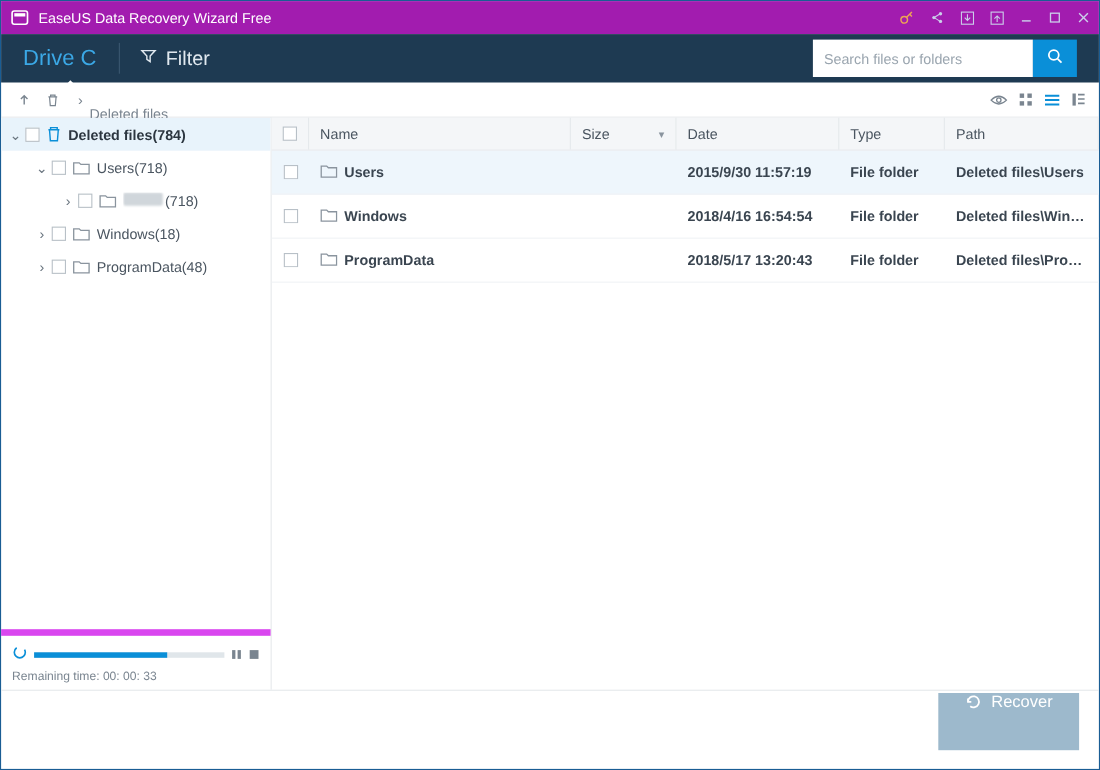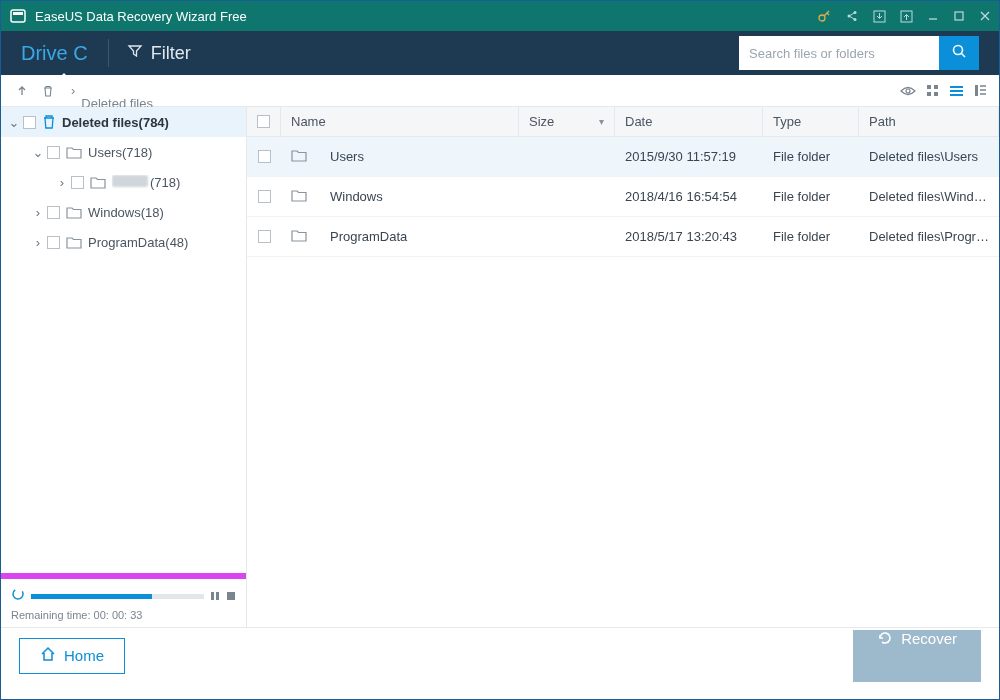--- a/index.html
+++ b/index.html
@@ -1,19 +1,19 @@
 <!DOCTYPE html>
 <html><head>
 <meta charset="utf-8">
 <style>
 * { margin: 0; padding: 0; box-sizing: border-box; font-family: "Segoe UI", Arial, sans-serif; }
 body { width: 1000px; height: 700px; overflow: hidden; background: #fff; border: 1px solid #1a5d94; }
 
 
-.titlebar { height: 30px; background: #0f766e; display: flex; align-items: center; padding: 0 8px; color: #fff; }
+.titlebar { height: 30px; background: #a21caf; display: flex; align-items: center; padding: 0 8px; color: #fff; }
 .titlebar .app-icon { width: 18px; height: 18px; margin-right: 8px; }
 .titlebar .title { font-size: 13px; font-weight: 500; flex: 1; }
 .titlebar .win-controls { display: flex; gap: 14px; align-items: center; }
 .titlebar .win-controls span { cursor: pointer; opacity: 0.9; }
 .titlebar svg { display: block; }
 
 
 .toolbar { height: 44px; background: #1e3a52; display: flex; align-items: center; padding: 0 20px; }
 .drive-label { color: #3ba8e6; font-size: 20px; margin-right: 20px; }
 .toolbar-sep { width: 1px; height: 28px; background: #3a5870; margin-right: 18px; }
@@ -66,21 +66,21 @@
 .fhdr .cb-cell .cb, .frow .cb-cell .cb { width: 13px; height: 13px; border: 1px solid #b8c0c7; background:#fff;}
 .col-name { flex: 1; }
 .col-size { width: 96px; justify-content: space-between; }
 .col-date { width: 148px; }
 .col-type { width: 96px; }
 .col-path { width: 140px; border-right:none; }
 .sort-caret { color:#8a949e; font-size:10px; }
 
 .frow { display: flex; height: 40px; align-items: center; font-size: 13px; color: #3a4550; border-bottom: 1px solid #f0f3f5; }
 .frow.hl { background: #eef6fc; }
-.frow .cell { padding: 0 10px; display:flex; align-items:center; gap:23px; overflow:hidden; white-space:nowrap; text-overflow:ellipsis;}
+.frow .cell { padding: 0 10px; display:flex; align-items:center; gap:6px; overflow:hidden; white-space:nowrap; text-overflow:ellipsis;font-weight:bold;}
 .frow .cb-cell { width: 34px; justify-content:center; }
 .frow .col-name { flex:1; }
 .frow .col-size { width:96px; }
 .frow .col-date { width:148px; }
 .frow .col-type { width:96px; }
 .frow .col-path { width:140px; }
 .ellipsis { overflow:hidden; white-space:nowrap; text-overflow:ellipsis; display:block; }
 
 
 .bottom { height: 56px; border-top: 1px solid #e5e9ec; display: flex; align-items: center; padding: 0 18px; }
@@ -354,26 +354,20 @@
           <div class="cell col-path">
             <span class="ellipsis">Deleted files\Progra...</span>
           </div>
         </div>
       </div>
   </div>
 
 </div>
 
 <div class="bottom">
-  <div class="home-btn">
-    <span><svg width="16" height="16" viewBox="0 0 16 16">
-          <path d="M2 8 L8 2 L14 8 M4 7 V14 H12 V7" fill="none" stroke="#0a8fd8" stroke-width="1.5"></path>
-        </svg></span>
-    <span>Home</span>
-  </div>
   <div class="bottom-spacer"></div>
   <div class="recover-btn">
     <span><svg width="16" height="16" viewBox="0 0 16 16">
           <path d="M3 8 A5 5 0 1 1 5 12" fill="none" stroke="#fff" stroke-width="1.6"></path>
           <path d="M3 5 V8 H6" fill="none" stroke="#fff" stroke-width="1.6"></path>
         </svg></span>
     <span>Recover</span>
   </div>
 </div>
 

